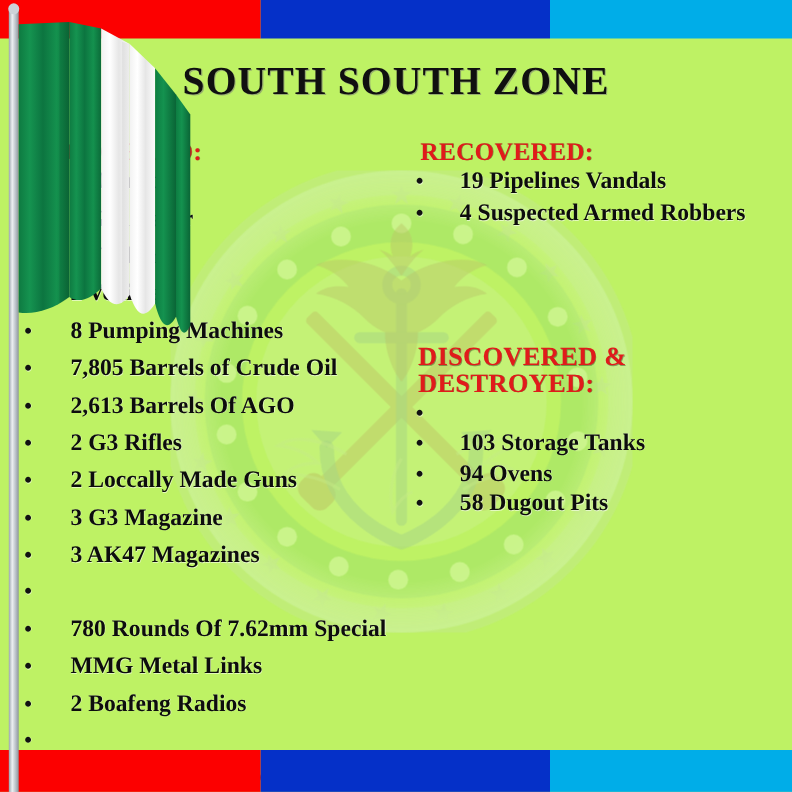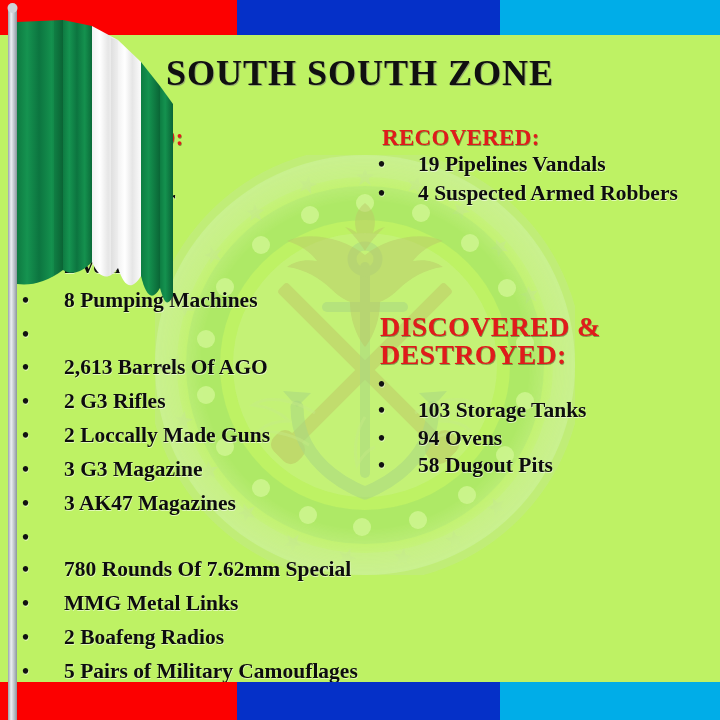--- a/index.html
+++ b/index.html
@@ -34,21 +34,21 @@
   .col-right-a{left:378px;top:126px;width:340px;}
   .col-right-b{left:378px;top:313px;width:342px;}
 
   .sec-head{
     font-family:"Liberation Serif", serif;
     font-weight:bold;color:#e01b1b;
     font-size:23px;letter-spacing:.3px;line-height:1;
     margin:0 0 5px 4px;
     text-shadow:0.6px 0.6px 0 rgba(0,0,0,.35);
   }
-  .col-right-b .sec-head{font-size:28px;margin-left:2px;}
+  .col-right-b .sec-head{font-size:24px;margin-left:2px;}
 
   ul.items{list-style:none;margin:0;padding:0;}
   ul.items li{
     display:flex;align-items:baseline;
     font-family:"Liberation Serif", serif;
     font-weight:bold;color:#0d0d0d;
     font-size:21.5px;line-height:1;
     margin:0 0 13px 0;
     text-shadow:0.5px 0.5px 0 rgba(255,255,255,.55);
   }
@@ -250,20 +250,21 @@
       <li>
           <span class="bullet">•</span>
           <span class="txt">2 Vehicles</span>
         </li>
       <li>
           <span class="bullet">•</span>
           <span class="txt">8 Pumping Machines</span>
         </li>
       <li>
           <span class="bullet">•</span>
+          <span class="txt">7,805 Barrels of Crude Oil</span>
         </li>
       <li>
           <span class="bullet">•</span>
           <span class="txt">2,613 Barrels Of AGO</span>
         </li>
       <li>
           <span class="bullet">•</span>
           <span class="txt">2 G3 Rifles</span>
         </li>
       <li>
@@ -288,21 +289,20 @@
       <li>
           <span class="bullet">•</span>
           <span class="txt">MMG Metal Links</span>
         </li>
       <li>
           <span class="bullet">•</span>
           <span class="txt">2 Boafeng Radios</span>
         </li>
       <li>
           <span class="bullet">•</span>
-          <span class="txt">5 Pairs of Military Camouflages</span>
         </li>
       <li>
           <span class="bullet">•</span>
           <span class="txt">6 Pairs of Desert Boots</span>
         </li>
     </ul>
   </div>
 
   <div class="col col-right-a">
     <div class="sec-head">RECOVERED:</div>

